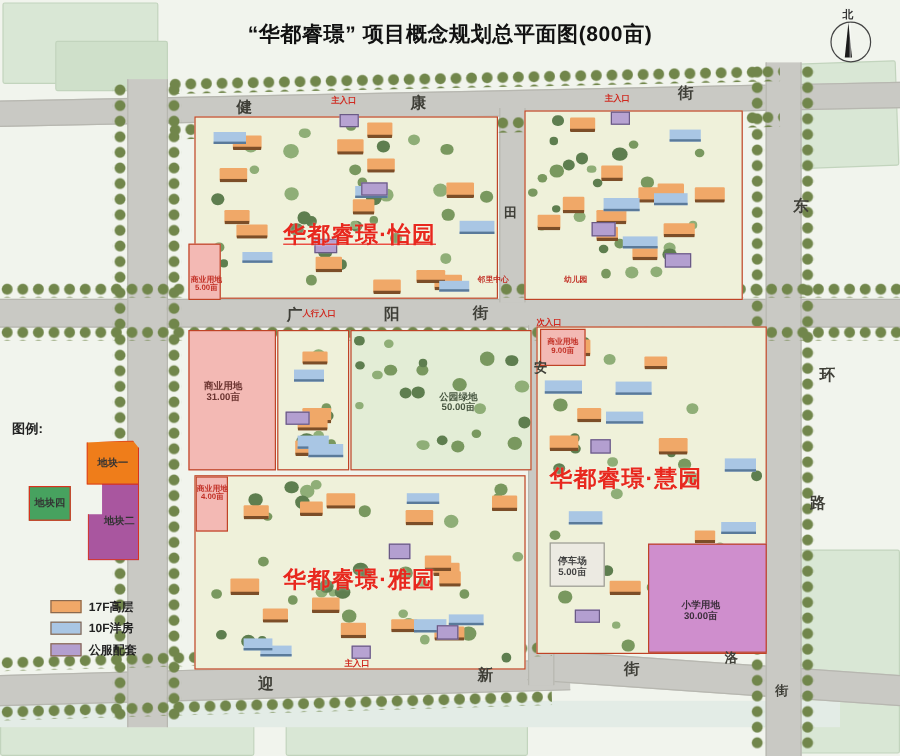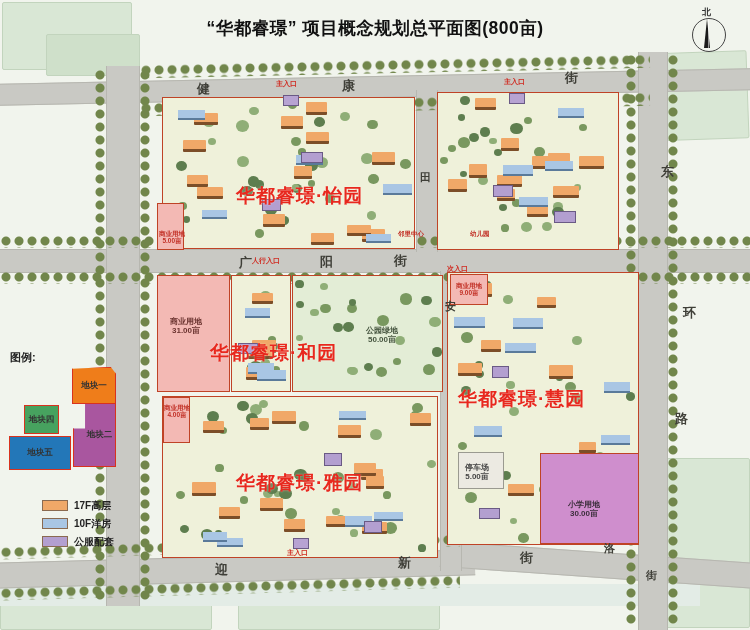--- a/index.html
+++ b/index.html
@@ -332,22 +332,21 @@
   <span class="abs schar" style="left:398px;top:554px;">新</span>
   <span class="abs schar" style="left:520px;top:549px;">街</span>
   <span class="abs schar" style="left:661px;top:163px;">东</span>
   <span class="abs schar" style="left:683px;top:304px;">环</span>
   <span class="abs schar" style="left:675px;top:410px;">路</span>
   <span class="abs schar sm" style="left:420px;top:170px;">田</span>
   <span class="abs schar sm" style="left:445px;top:299px;">安</span>
   <span class="abs schar sm" style="left:604px;top:541px;">洛</span>
   <span class="abs schar sm" style="left:646px;top:568px;">街</span>
 
-  <div class="abs dlabel" style="left:236px;top:183px;">华都睿璟·怡园</div>
-  <div class="abs dlabel" style="left:210px;top:340px;">华都睿璟·和园</div>
+  <div class="abs dlabel" style="left:236px;top:183px;text-decoration:underline;">华都睿璟·怡园</div>
   <div class="abs dlabel" style="left:458px;top:386px;">华都睿璟·慧园</div>
   <div class="abs dlabel" style="left:236px;top:470px;">华都睿璟·雅园</div>
 
   <div class="abs land" style="left:170px;top:317px;color:#6b3430;">
     <span>商业用地</span>
     <span>31.00亩</span>
   </div>
   <div class="abs land" style="left:366px;top:326px;color:#475640;">
     <span>公园绿地</span>
     <span>50.00亩</span>
@@ -392,23 +391,20 @@
     <div class="lg-title" style="position:absolute;left:4px;top:2px;">图例:</div>
     <div class="plot" style="left: 66px; top: 19px; width: 44px; height: 37px; clip-path: polygon(0px 5%, 88% 0px, 100% 18%, 100% 100%, 0px 100%); background: rgb(239, 125, 26);">
       <span>地块一</span>
     </div>
     <div class="plot" style="left: 18px; top: 57px; width: 35px; height: 29px; background: rgb(71, 162, 95);">
       <span>地块四</span>
     </div>
     <div class="plot" style="left: 67px; top: 55px; width: 43px; height: 64px; clip-path: polygon(28% 0px, 100% 0px, 100% 100%, 0px 100%, 0px 40%, 28% 40%); background: rgb(169, 86, 159);">
       <span style="margin-left:10px;">地块二</span>
     </div>
-    <div class="plot" style="left: 3px; top: 88px; width: 62px; height: 34px; background: rgb(35, 119, 184);">
-      <span>地块五</span>
-    </div>
   </div>
 
   <div class="abs" style="left:40px;top:498px;width:110px;height:62px;">
     <div class="sw" style="left: 2px; top: 2px; background: rgb(240, 168, 104);"></div>
     <div class="swlab" style="left:34px;top:1px;">17F高层</div>
     <div class="sw" style="left: 2px; top: 20px; background: rgb(169, 198, 228);"></div>
     <div class="swlab" style="left:34px;top:19px;">10F洋房</div>
     <div class="sw" style="left: 2px; top: 38px; background: rgb(179, 159, 208);"></div>
     <div class="swlab" style="left:34px;top:37px;">公服配套</div>
   </div>

